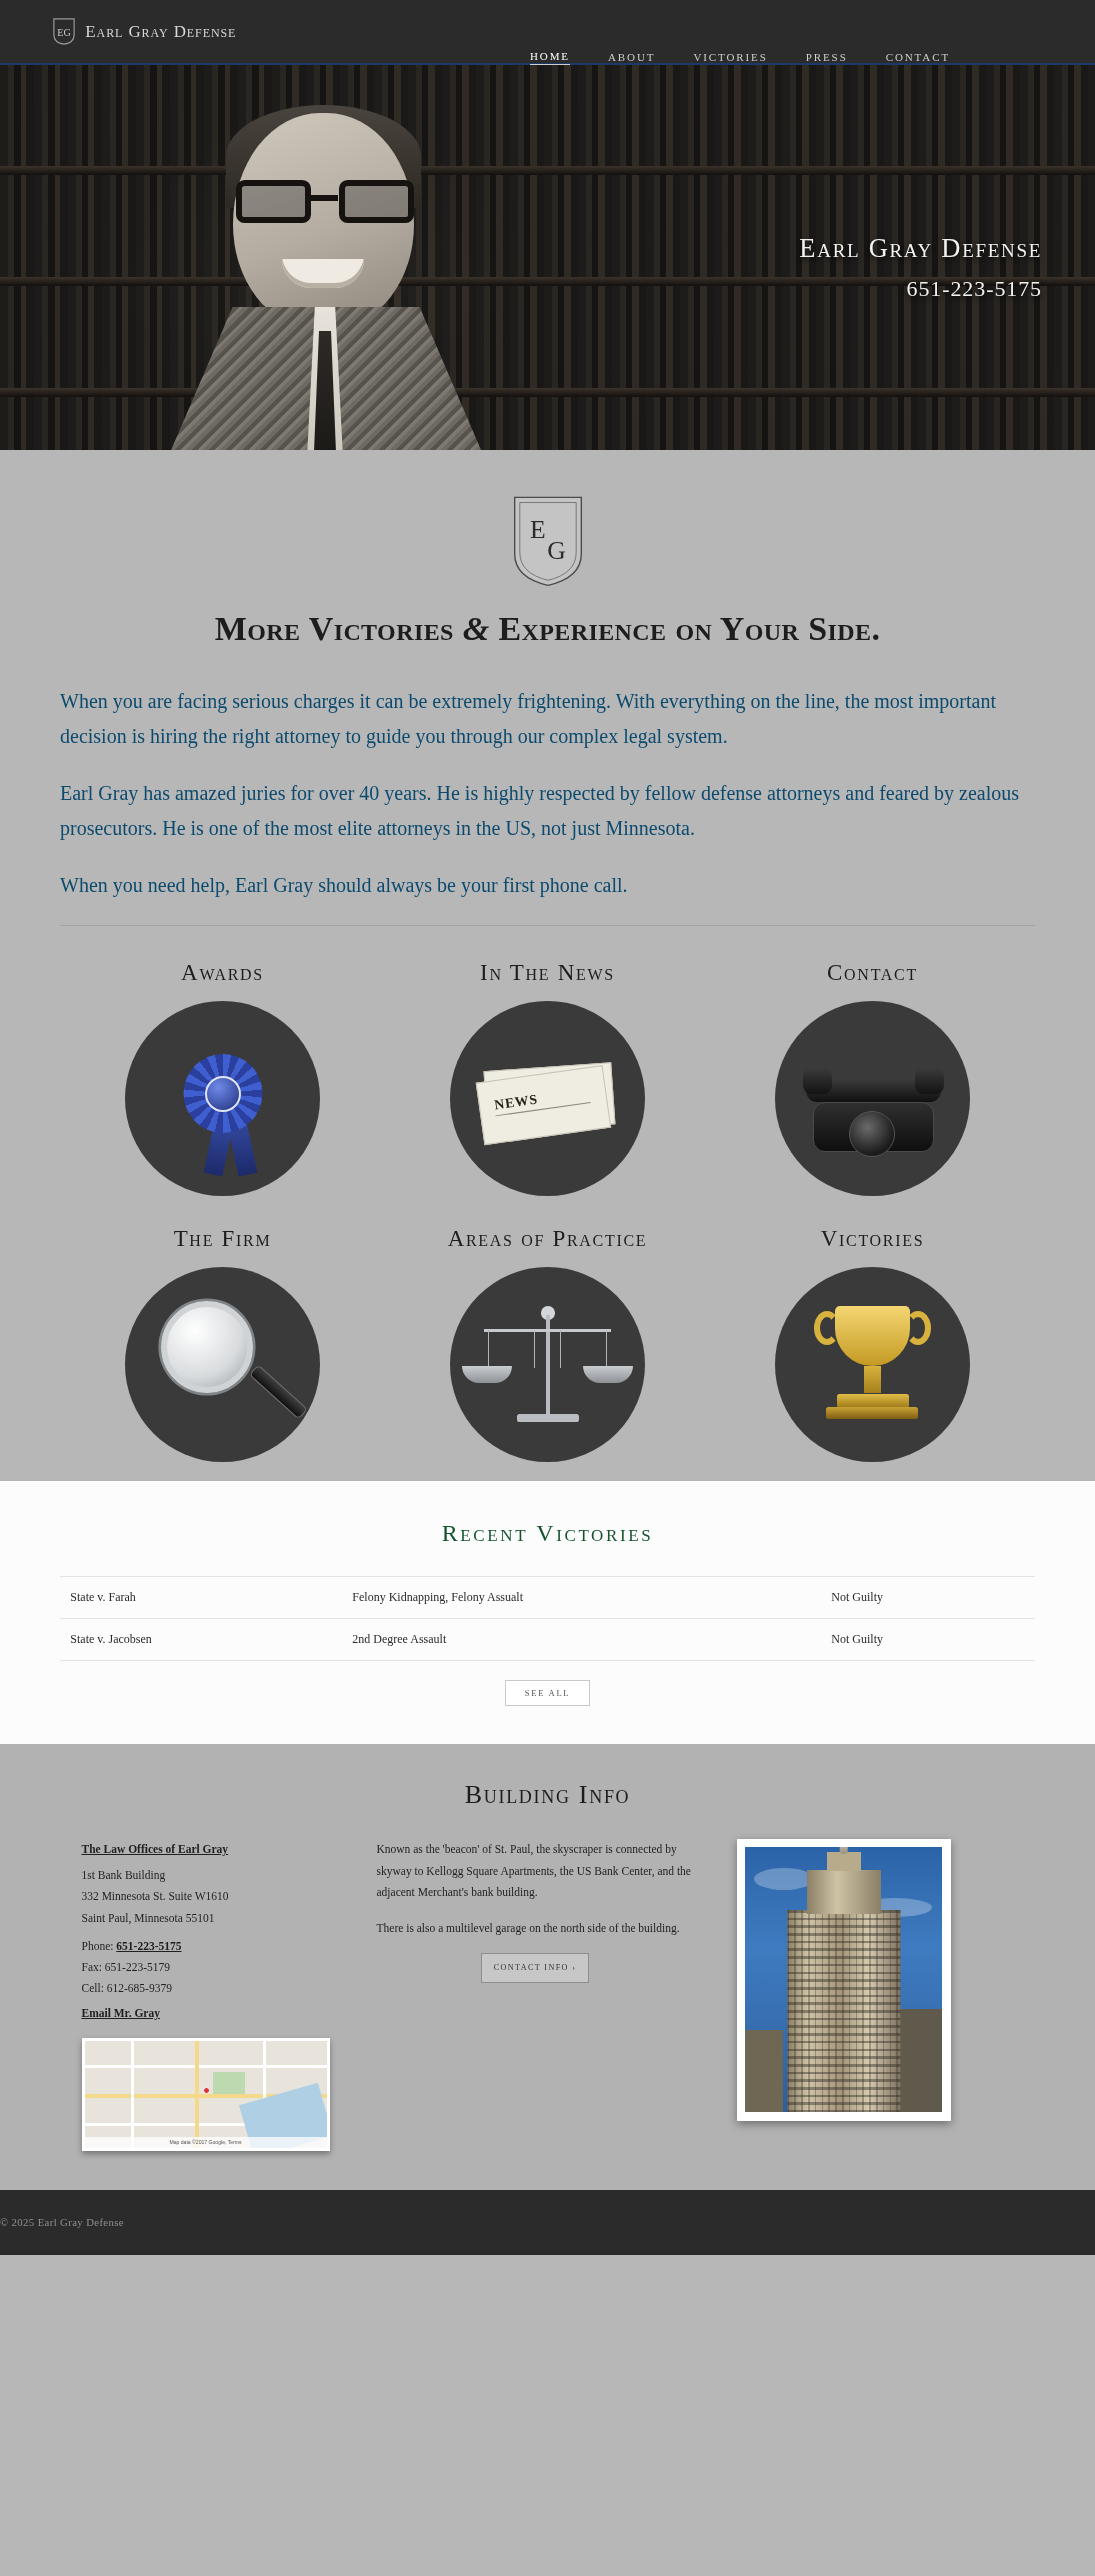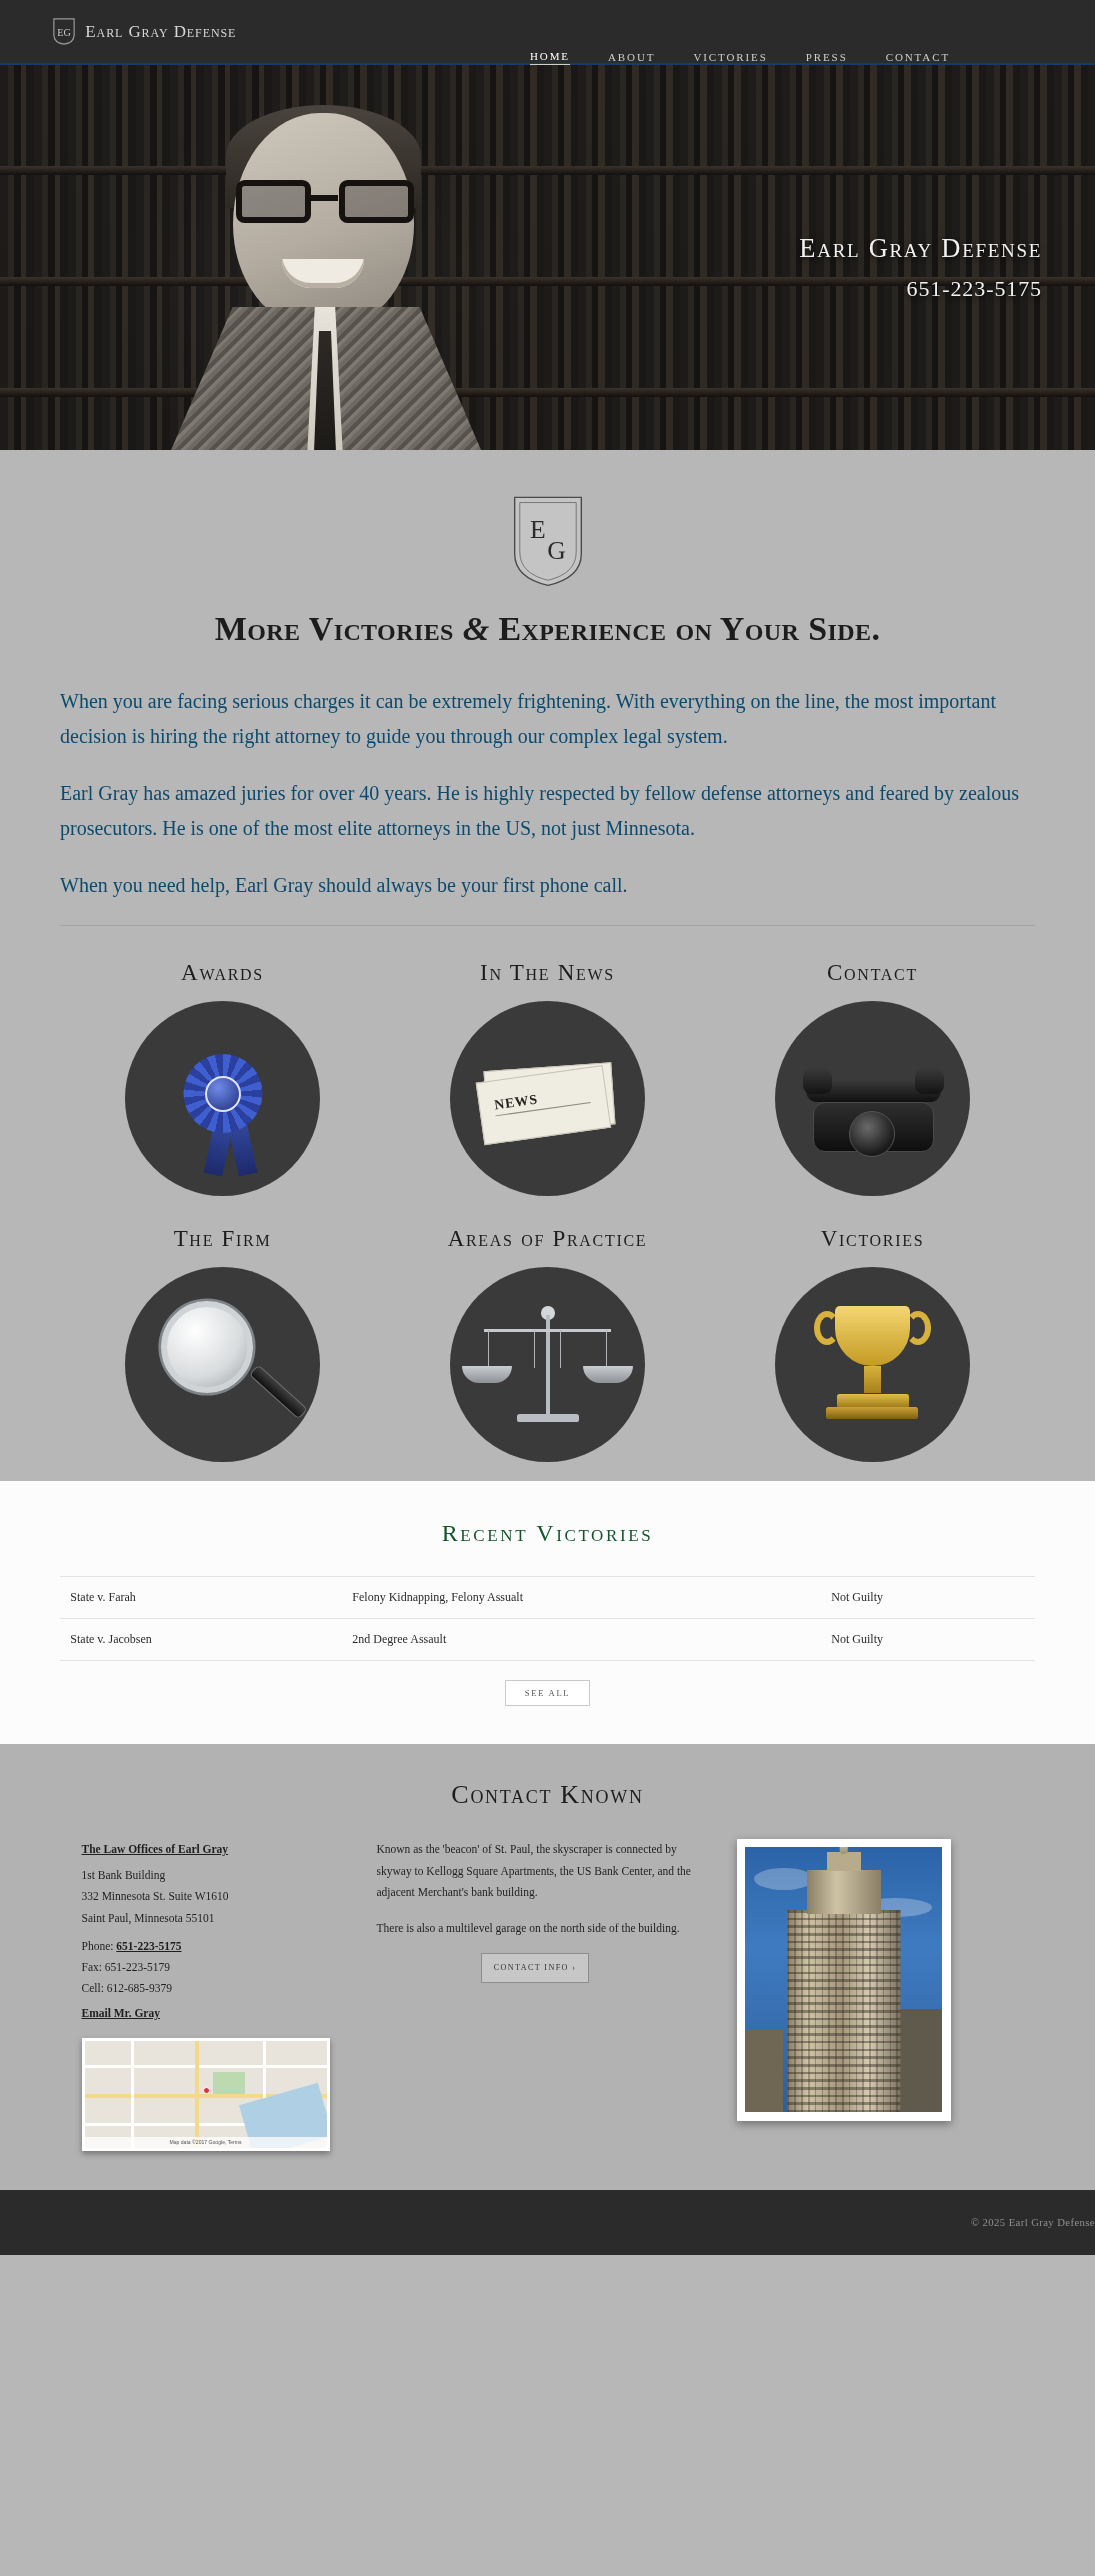--- a/index.html
+++ b/index.html
@@ -518,21 +518,21 @@
   }
   .cloud.a{left:8.6px; top:20.5px; width:60px; height:22px;}
   .cloud.b{right:10.3px; top:51px; width:74px; height:19px;}
   .skyline-l { position:absolute; left:0; bottom:0; width: 38px; height: 82px; background:#6f6754; }
   .skyline-r { position:absolute; right:0; bottom:0; width: 44px; height: 103px; background:#5f5a4b; }
 
   
   .footer {
     height: 65px;
     background: #2b2b2b;
-    display:flex; align-items:center; justify-content:flex-end;
+    display:flex; align-items:center; justify-content:flex-start;
     color:#8f8f8f;
     font-size: 10.7px;
     letter-spacing: 0.4px;
   }
 </style>
 </head>
 <body>
 
 <div class="topbar">
   <div class="brand">
@@ -688,21 +688,21 @@
         <td class="c3">Not Guilty</td>
       </tr>
     </tbody>
   </table>
   <div class="seeall-wrap">
     <span class="seeall">See All</span>
   </div>
 </section>
 
 <section class="contact">
-  <h2>Contact Known</h2>
+  <h2>Building Info</h2>
   <div class="ccols">
 
     <div class="ccol-left">
       <span class="firmname">The Law Offices of Earl Gray</span>
       <div>1st Bank Building</div>
       <div>332 Minnesota St. Suite W1610</div>
       <div>Saint Paul, Minnesota 55101</div>
       <div style="margin-top:6.8px">
         <span>Phone:</span>
         <a href="#" class="phone-link">651-223-5175</a>

